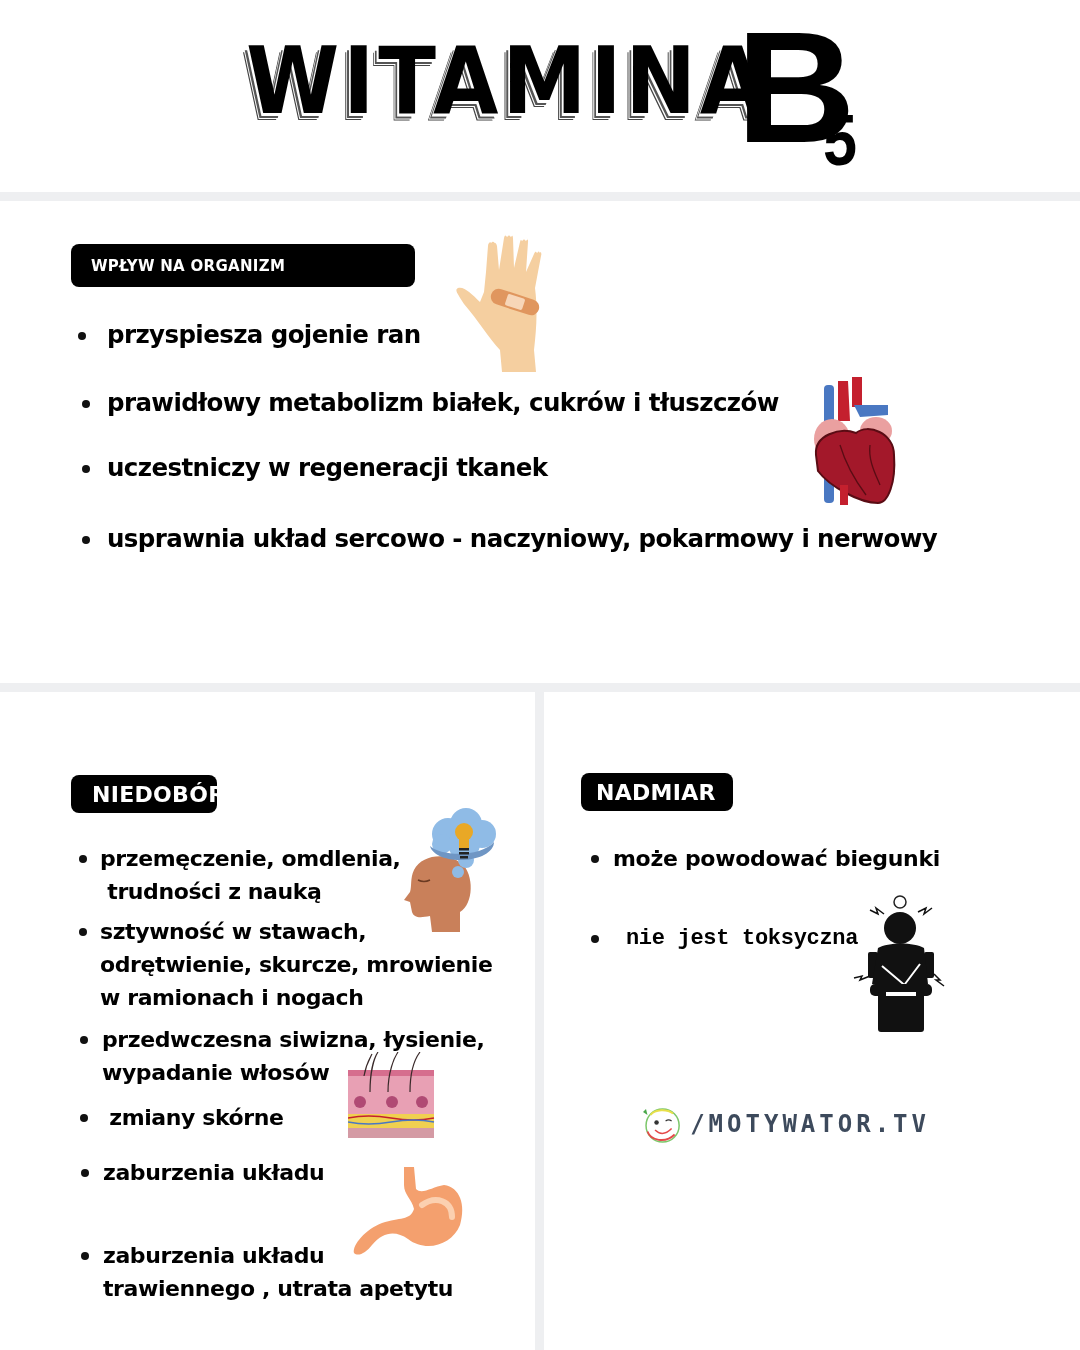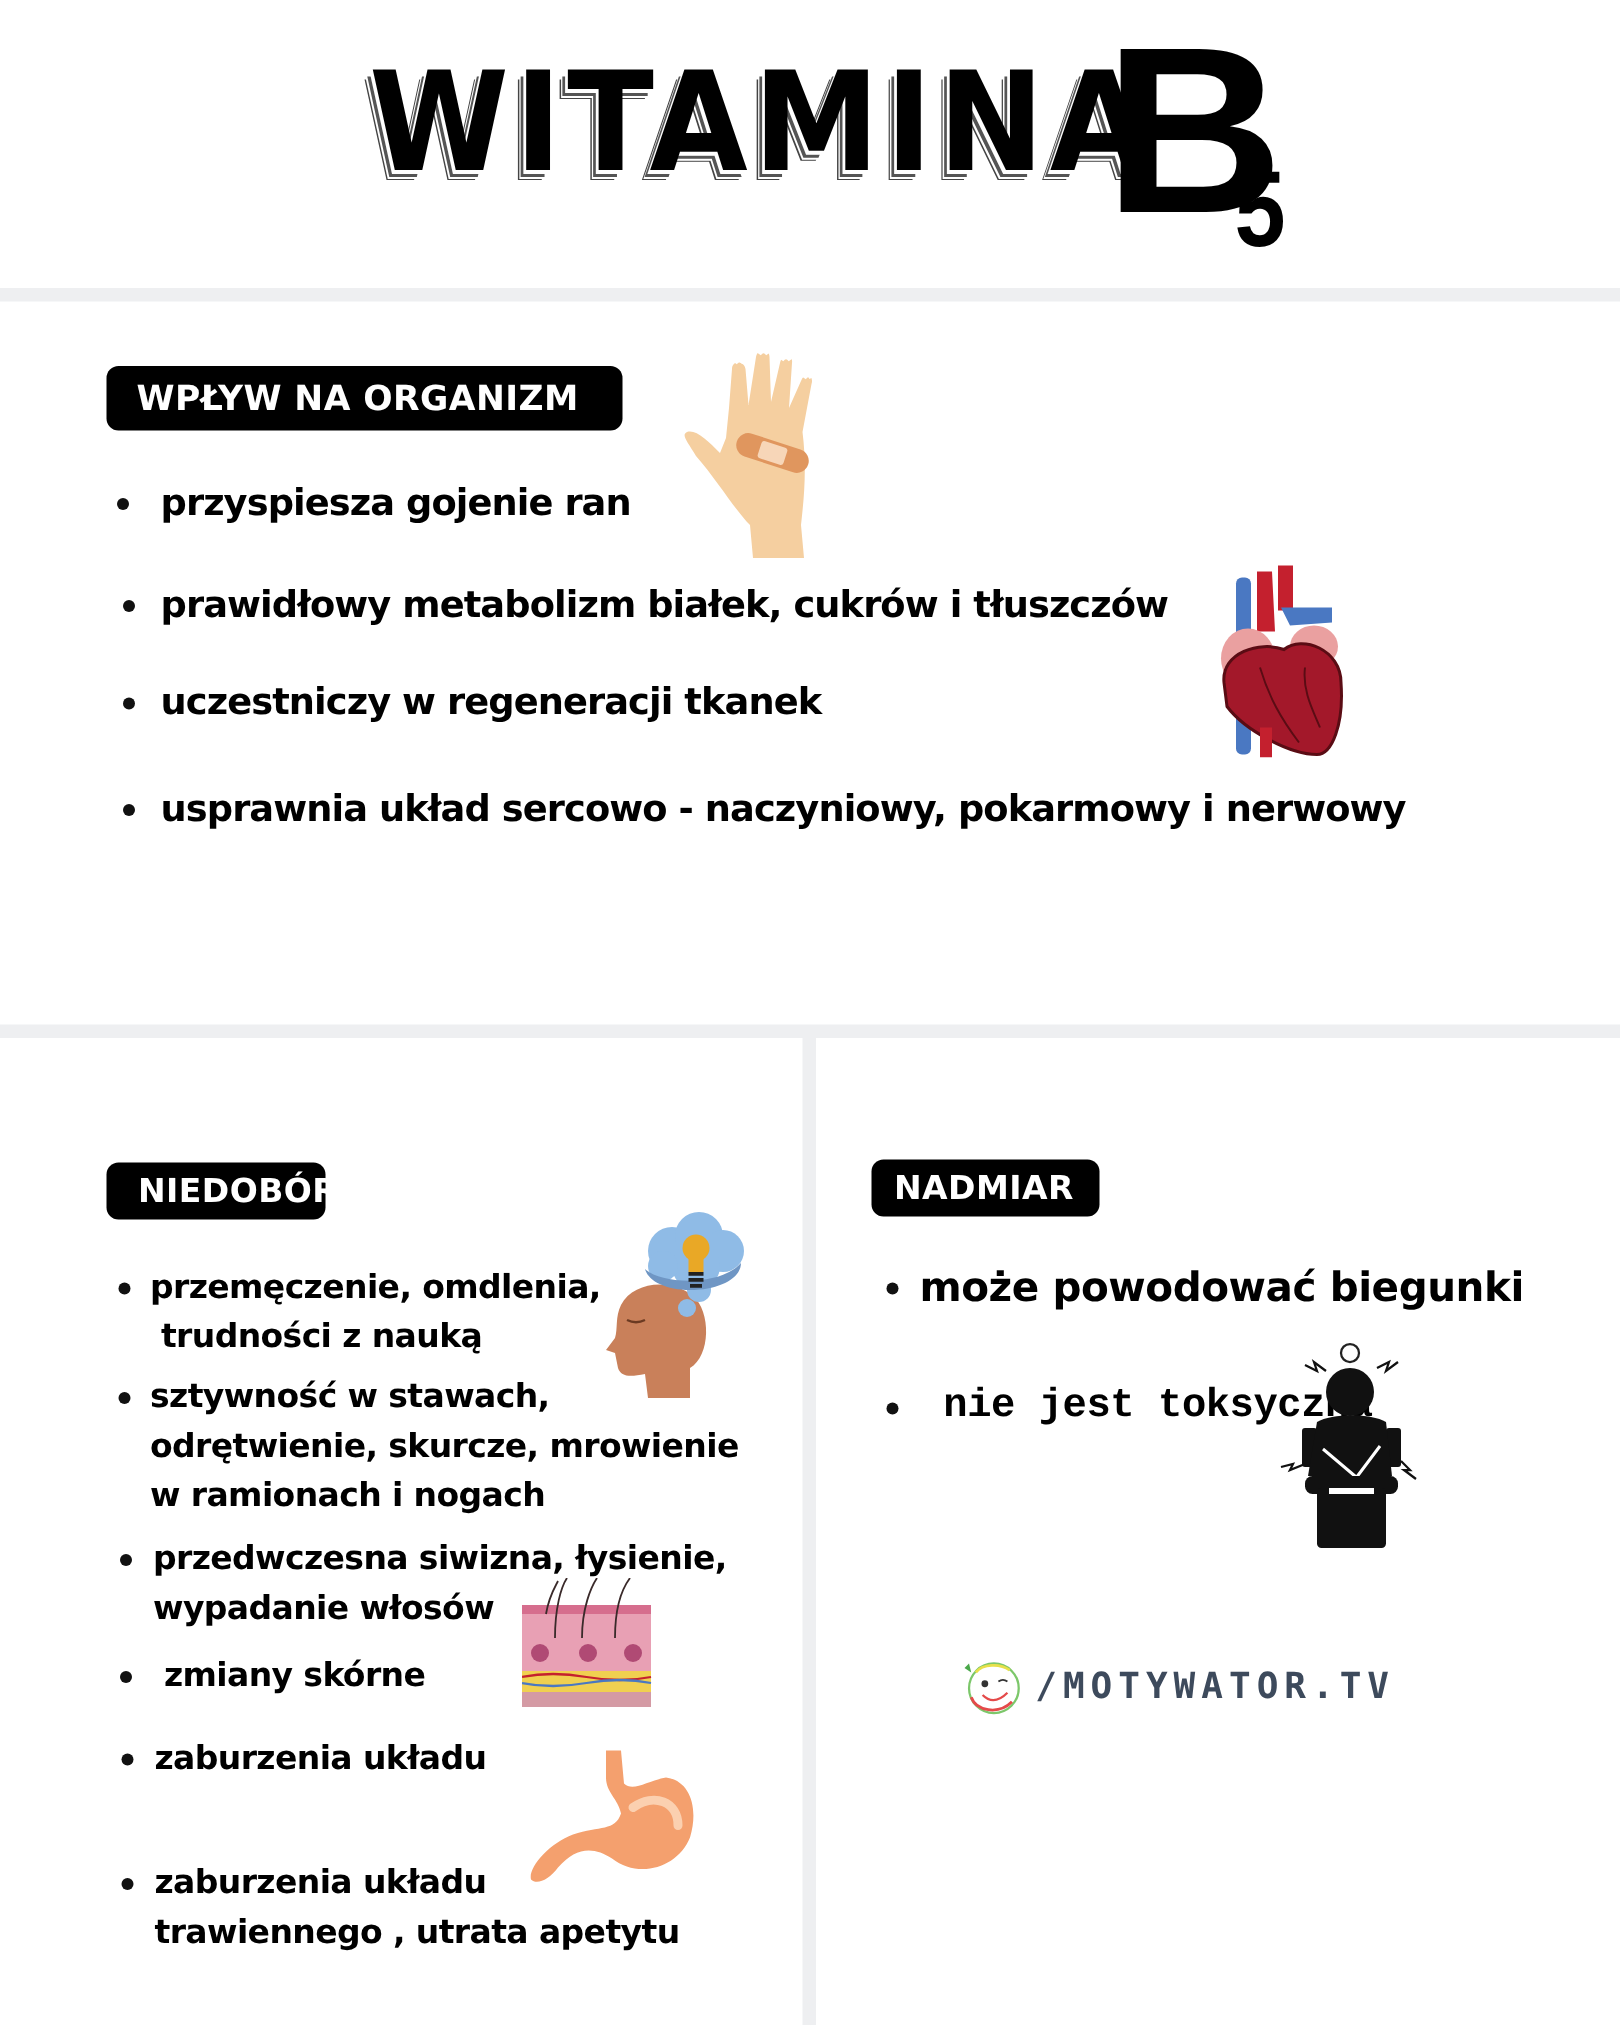--- a/index.html
+++ b/index.html
@@ -32,40 +32,40 @@
 
   
   .divider { background: #eeeff1; }
   #div-top { left: 0; top: 192px; width: 1080px; height: 9px; }
   #div-mid { left: 0; top: 683px; width: 1080px; height: 9px; }
   #div-vert { left: 535px; top: 692px; width: 9px; height: 658px; }
 
   
   .pill {
     background: #000; color: #fff; border-radius: 8px;
-    font-weight: 700; font-size: 23px; letter-spacing: 0.3px;
+    font-weight: 700; font-size: 15px; letter-spacing: 0.3px;
     display: flex; align-items: center; box-sizing: border-box;
     font-family: "DejaVu Sans", sans-serif;
   }
   #pill-effects { left: 71px; top: 244px; width: 344px; height: 43px; padding-left: 20px; }
   #pill-def { left: 71px; top: 775px; width: 146px; height: 38px; padding-left: 21px; font-size: 22px; }
   #pill-excess { left: 581px; top: 773px; width: 152px; height: 38px; padding-left: 15px; font-size: 22px; }
 
   
   .bul {
     font-weight: 700; color: #000000; line-height: 33px;
     font-family: "DejaVu Sans", sans-serif;
     white-space: nowrap;
   }
   .bul .dot {
     position: absolute; width: 8px; height: 8px; border-radius: 50%; background: #111;
   }
   .effects .bul { font-size: 24.5px; letter-spacing: -0.6px; }
   .left .bul { font-size: 22px; letter-spacing: -0.4px; }
-  .right .bul { font-size: 27px; letter-spacing: -0.3px; }
+  .right .bul { font-size: 22px; letter-spacing: -0.3px; }
   .bul .txt { display: block; }
 
   
   #logo { left: 640px; top: 1098px; width: 290px; height: 52px; display: flex; align-items: center; }
   #logo-text {
     font-family: "DejaVu Sans Mono", monospace; font-weight: 700; font-size: 24px;
     color: #3d4a5c; letter-spacing: 4px; margin-left: 8px;
   }
 </style>
 </head>

